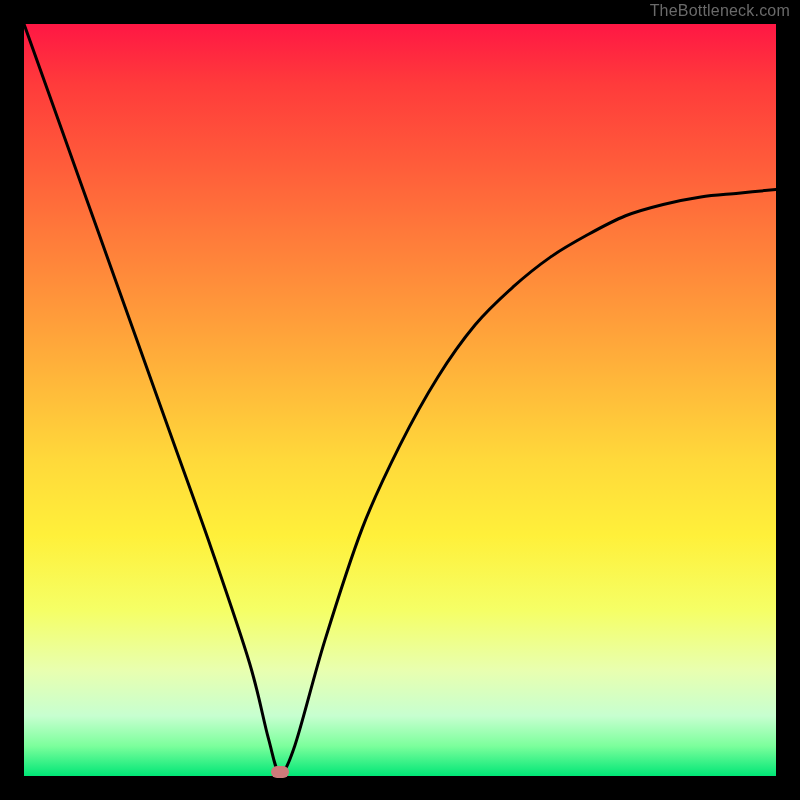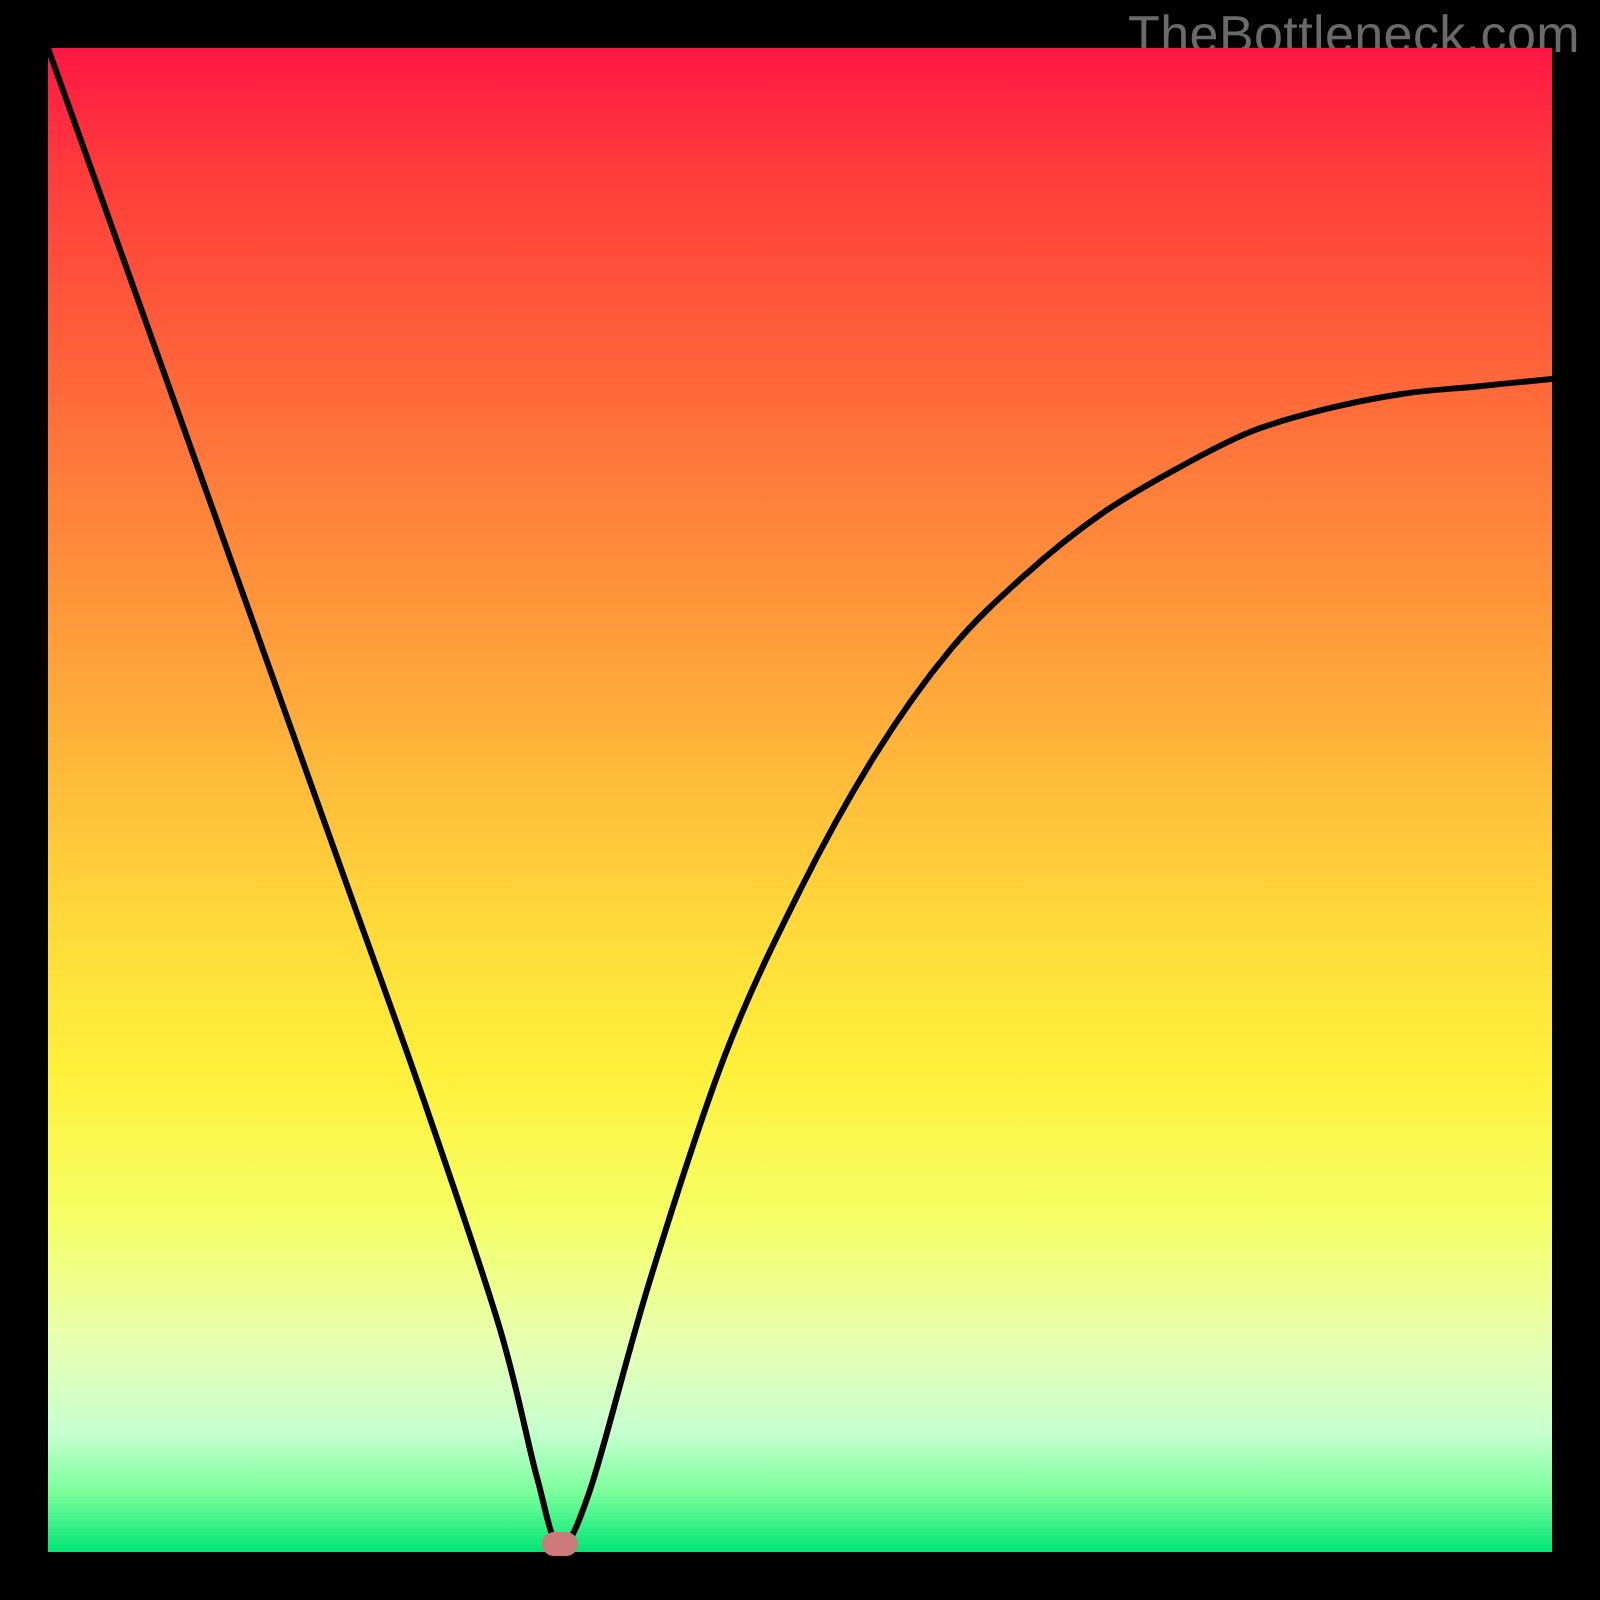--- a/index.html
+++ b/index.html
@@ -39,21 +39,21 @@
       #c7ffd0 92%,
       #7cff9c 96%,
       #00e676 100%
     );
   }
   .watermark {
     position: absolute;
     top: 2px;
     right: 10px;
     font-family: Arial, Helvetica, sans-serif;
-    font-size: 26px;
+    font-size: 16px;
     color: #6a6a6a;
     letter-spacing: 0.2px;
     user-select: none;
   }
   svg.curve {
     position: absolute;
     left: 0;
     top: 0;
     width: 100%;
     height: 100%;

